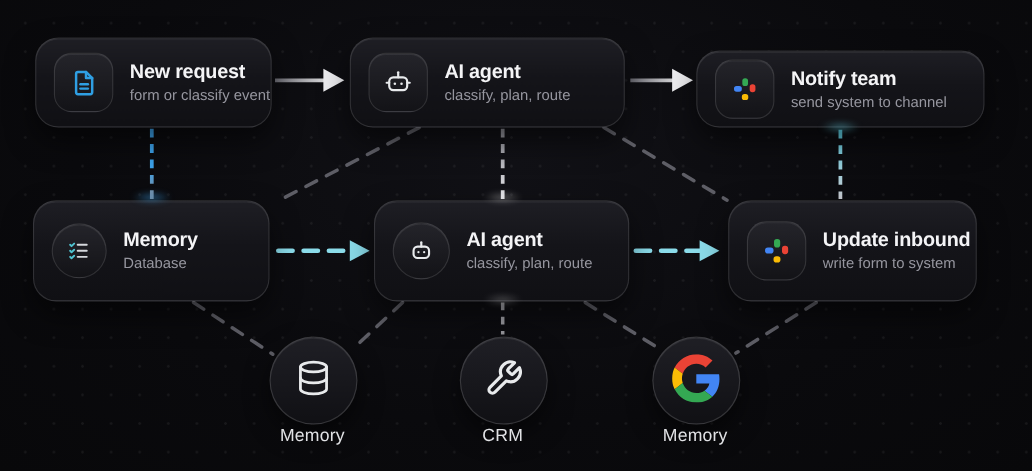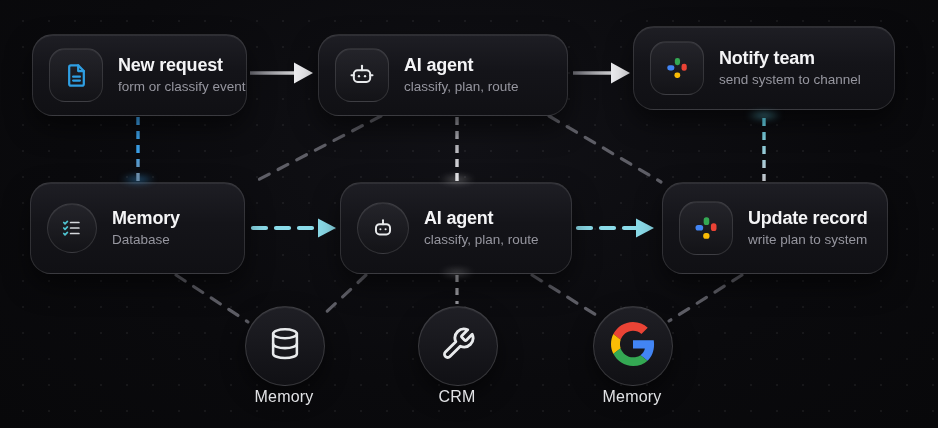--- a/index.html
+++ b/index.html
@@ -138,21 +138,21 @@
         <line x1="3" y1="12.2" x2="5" y2="12.2"></line>
           <line x1="19" y1="12.2" x2="21" y2="12.2"></line>
       </svg>
     </div>
     <div class="txt">
       <div class="title">AI agent</div>
       <div class="subtitle">classify, plan, route</div>
     </div>
   </div>
 
-  <div class="card" style="left:633px;top:26px;width:262px;height:84px">
+  <div class="card" style="left:633px;top:46px;width:262px;height:70px">
     <div class="icon-box">
       <svg width="26" height="26" viewBox="0 0 24 24">
         <rect x="10" y="2.8" width="4.8" height="6.6" rx="2.2" style="fill:var(--google-green)"></rect>
         <rect x="16.2" y="8" width="4.8" height="6.6" rx="2.2" style="fill:var(--google-red)"></rect>
         <rect x="3" y="9.4" width="6.6" height="4.8" rx="2.2" style="fill:var(--google-blue)"></rect>
         <rect x="9.6" y="16.2" width="5.4" height="5" rx="2.2" style="fill:var(--google-yellow)"></rect>
       </svg>
     </div>
     <div class="txt">
       <div class="title">Notify team</div>
@@ -196,22 +196,22 @@
   <div class="card" style="left:662px;top:182px;width:226px;height:92px">
     <div class="icon-box squircle">
       <svg width="28" height="28" viewBox="0 0 24 24">
         <rect x="10" y="2.8" width="4.8" height="6.6" rx="2.2" style="fill:var(--google-green)"></rect>
         <rect x="16.2" y="8" width="4.8" height="6.6" rx="2.2" style="fill:var(--google-red)"></rect>
         <rect x="3" y="9.4" width="6.6" height="4.8" rx="2.2" style="fill:var(--google-blue)"></rect>
         <rect x="9.6" y="16.2" width="5.4" height="5" rx="2.2" style="fill:var(--google-yellow)"></rect>
       </svg>
     </div>
     <div class="txt">
-      <div class="title">Update record</div>
-      <div class="subtitle">write plan to system</div>
+      <div class="title">Update inbound</div>
+      <div class="subtitle">write form to system</div>
     </div>
   </div>
 
   <div class="integration" style="left:245px;top:306px">
     <span>
       <svg width="38" height="38" viewBox="0 0 24 24" fill="none" style="stroke:var(--icon-white)" stroke-width="1.6" stroke-linecap="round" stroke-linejoin="round">
         <ellipse cx="12" cy="5.5" rx="7.5" ry="2.8"></ellipse>
         <path d="M4.5 5.5v6.3c0 1.55 3.36 2.8 7.5 2.8s7.5-1.25 7.5-2.8V5.5"></path>
         <path d="M4.5 11.8v6.3c0 1.55 3.36 2.8 7.5 2.8s7.5-1.25 7.5-2.8v-6.3"></path>
       </svg>

